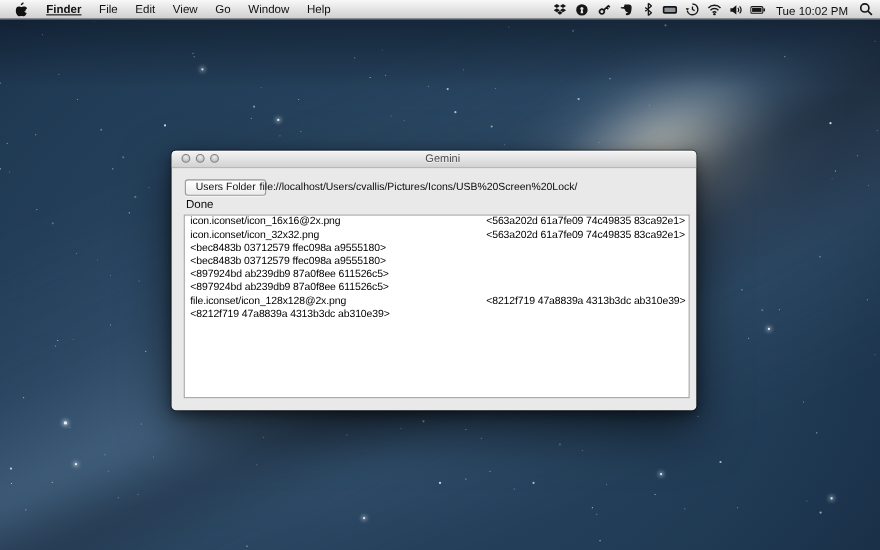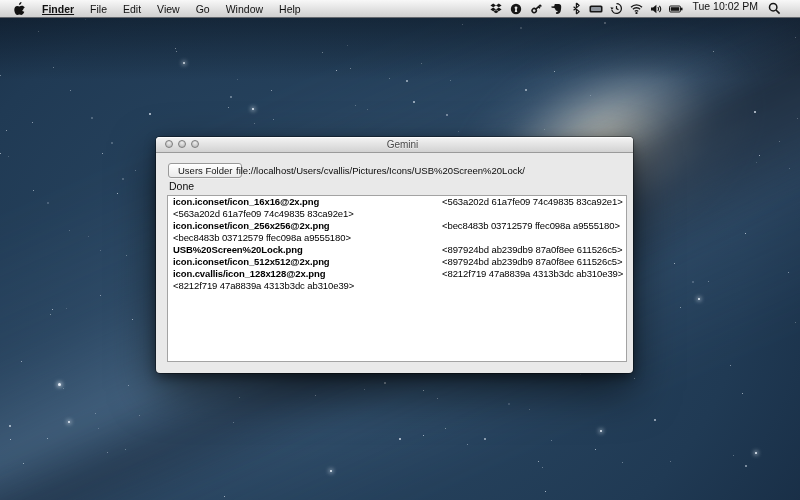--- a/index.html
+++ b/index.html
@@ -27,21 +27,21 @@
   #stars i.big{box-shadow:0 0 4px 1px rgba(240,248,255,.75);}
 
   
   .menubar{position:absolute;left:0;top:0;right:0;height:17px;z-index:5;
     background:linear-gradient(#f8f8f8,#cfcfcf);border-bottom:1px solid #5f6periods670;
     border-bottom:1px solid #63676d;
     display:flex;align-items:center;font-size:10.5px;color:#111;padding-left:10px;}
   .apple-menu{display:flex;align-items:center;padding:0 8px 0 2px;height:100%;}
   .menu-item{padding:0 8px;height:100%;display:flex;align-items:center;white-space:nowrap;}
   .menu-item.app{font-weight:bold;text-decoration:underline;}
-  .mb-right{margin-left:auto;display:flex;align-items:flex-start;gap:6px;padding-right:19px;height:100%;}
+  .mb-right{margin-left:auto;display:flex;align-items:flex-end;gap:6px;padding-right:6px;height:100%;}
   .mb-ico{display:flex;align-items:center;justify-content:center;width:14px;height:17px;}
   .mb-clock{white-space:nowrap;padding:0 3px;font-size:10.5px;}
 
   
   .window{position:absolute;left:156px;top:137px;width:477px;height:236px;z-index:3;
     background:#e9e9e9;border-radius:4px;
     box-shadow:0 0 0 1px rgba(0,0,0,.35), 0 18px 45px rgba(0,0,0,.6), 0 4px 12px rgba(0,0,0,.45);}
   .titlebar{position:relative;height:15px;border-radius:4px 4px 0 0;
     background:linear-gradient(#f4f4f4,#d2d2d2);border-bottom:1px solid #9a9a9a;
     box-shadow:inset 0 1px 0 rgba(255,255,255,.75);}
@@ -60,21 +60,21 @@
 
   .table{position:absolute;left:11px;top:58px;width:460px;height:167px;box-sizing:border-box;
     background:#fff;border:1px solid #a3a3a3;overflow:hidden;}
   .thead{display:flex;height:12px;background:linear-gradient(#fbfbfb,#e3e3e3);
     border-bottom:1px solid #bcbcbc;font-size:9px;color:#2e2e2e;}
   .th{line-height:12px;white-space:nowrap;box-sizing:border-box;}
   .th1{width:269px;padding-left:5px;}
   .th2{flex:1;border-left:1px solid #c6c6c6;padding-left:4px;}
   .row{display:flex;height:12px;font-size:9.5px;color:#000;letter-spacing:-0.1px;}
   .cell{line-height:12px;white-space:nowrap;overflow:hidden;box-sizing:border-box;}
-  .c1{width:269px;padding-left:5px;font-weight:bold;}
+  .c1{width:269px;padding-left:5px;}
   .c2{flex:1;padding-left:5px;}
 </style>
 </head>
 <body>
 
 <div class="screen">
 
   <div class="wallpaper">
     <div class="band"></div>
     <div class="dust2"></div>
@@ -353,39 +353,37 @@
     <button class="root-btn">Users Folder</button>
     <div class="path">file://localhost/Users/cvallis/Pictures/Icons/USB%20Screen%20Lock/</div>
     <div class="status">Done</div>
 
     <div class="table">
       <div class="row">
         <div class="cell c1">icon.iconset/icon_16x16@2x.png</div>
         <div class="cell c2">&lt;563a202d 61a7fe09 74c49835 83ca92e1&gt;</div>
       </div>
       <div class="row">
+        <div class="cell c1">icon.iconset/icon_32x32.png</div>
         <div class="cell c2">&lt;563a202d 61a7fe09 74c49835 83ca92e1&gt;</div>
       </div>
       <div class="row">
-        <div class="cell c1">icon.iconset/icon_256x256@2x.png</div>
         <div class="cell c2">&lt;bec8483b 03712579 ffec098a a9555180&gt;</div>
       </div>
       <div class="row">
         <div class="cell c2">&lt;bec8483b 03712579 ffec098a a9555180&gt;</div>
       </div>
       <div class="row">
-        <div class="cell c1">USB%20Screen%20Lock.png</div>
         <div class="cell c2">&lt;897924bd ab239db9 87a0f8ee 611526c5&gt;</div>
       </div>
       <div class="row">
-        <div class="cell c1">icon.iconset/icon_512x512@2x.png</div>
         <div class="cell c2">&lt;897924bd ab239db9 87a0f8ee 611526c5&gt;</div>
       </div>
       <div class="row">
-        <div class="cell c1">icon.cvallis/icon_128x128@2x.png</div>
+        <div class="cell c1">file.iconset/icon_128x128@2x.png</div>
         <div class="cell c2">&lt;8212f719 47a8839a 4313b3dc ab310e39&gt;</div>
       </div>
       <div class="row">
         <div class="cell c2">&lt;8212f719 47a8839a 4313b3dc ab310e39&gt;</div>
       </div>
     </div>
   </div>
 
 </div>
 

